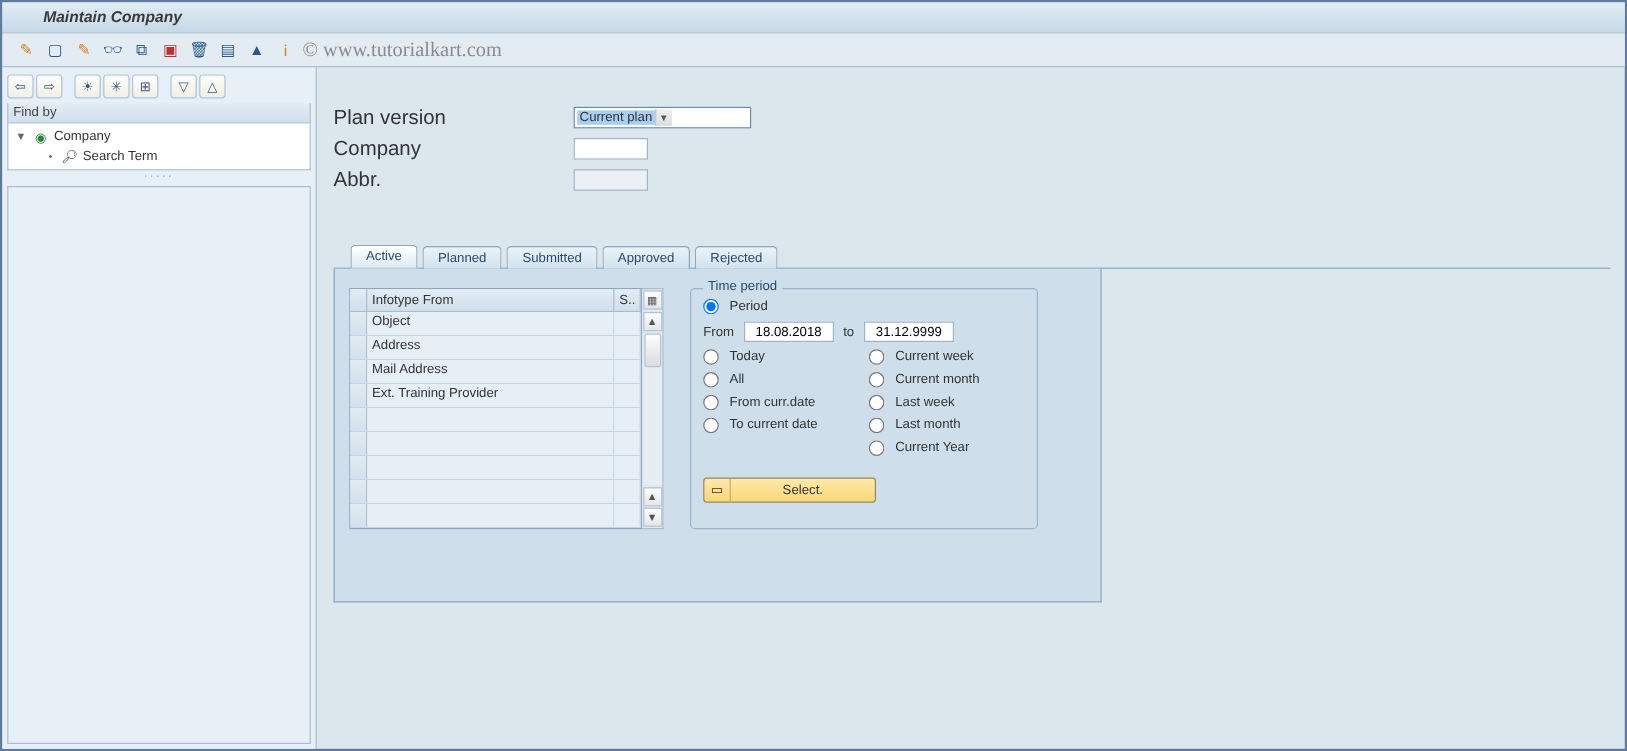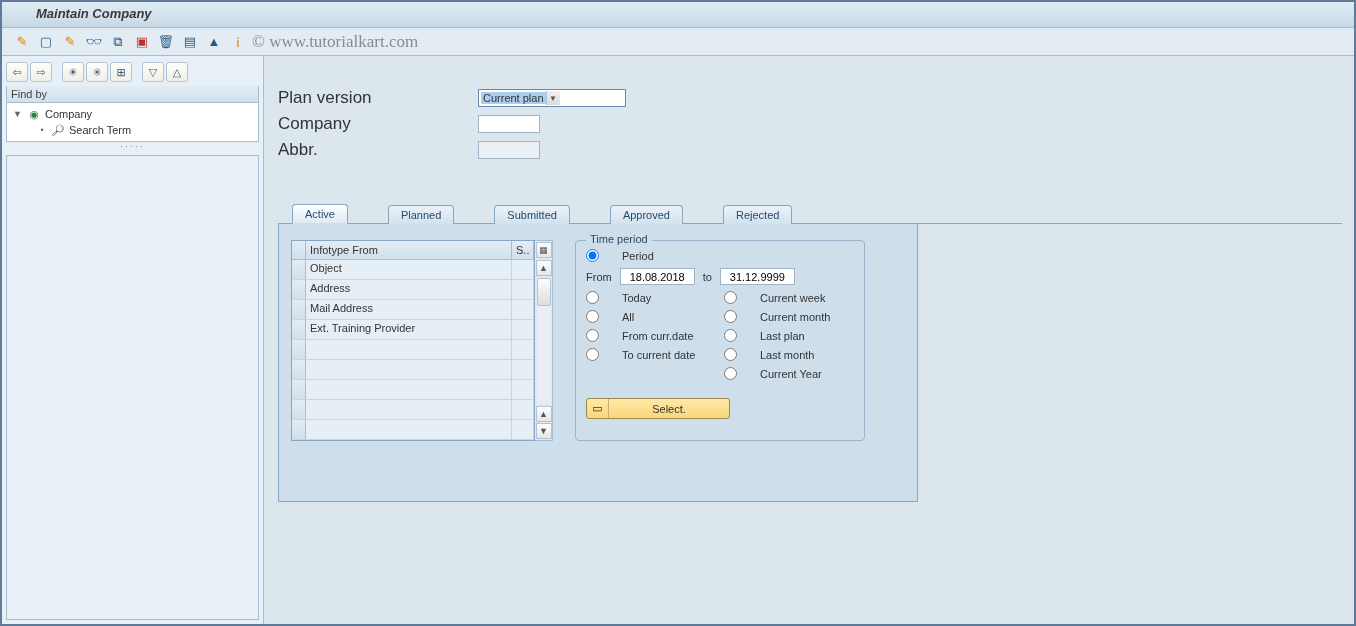--- a/index.html
+++ b/index.html
@@ -194,21 +194,20 @@
     font-size: 8px;
     color: #555;
   }
   
   .tab-strip {
     display: flex;
     align-items: flex-end;
     border-bottom: 1px solid #8aa6c0;
     padding-left: 14px;
     height: 22px;
-    gap: 36px;
   }
   .tab {
     padding: 3px 12px 3px 12px;
     border: 1px solid #8aa6c0;
     border-bottom: none;
     background: linear-gradient(#eaf2f9,#d3e2ee);
     margin-right: 4px;
     border-radius: 4px 4px 0 0;
     font-size: 11px;
     cursor: pointer;
@@ -332,22 +331,22 @@
   }
   .time-grid {
     display: grid;
     grid-template-columns: 1fr 1fr;
     row-gap: 6px;
     column-gap: 8px;
     margin-top: -4px;
   }
   .radio-item {
     display: flex;
-    align-items: center;
-    gap: 23px;
+    align-items: flex-start;
+    gap: 9px;
     font-size: 11px;
     cursor: pointer;
     color: #333;
   }
   .radio-item input { margin: 0; }
   .date-row {
     grid-column: 1 / span 2;
     display: flex;
     align-items: center;
     gap: 8px;
@@ -586,21 +585,21 @@
                 <input type="radio" name="tp" style="">
                 <span>Current month</span>
               </label>
 
               <label class="radio-item">
                 <input type="radio" name="tp" style="">
                 <span>From curr.date</span>
               </label>
               <label class="radio-item">
                 <input type="radio" name="tp" style="">
-                <span>Last plan</span>
+                <span>Last week</span>
               </label>
 
               <label class="radio-item">
                 <input type="radio" name="tp" style="">
                 <span>To current date</span>
               </label>
               <label class="radio-item">
                 <input type="radio" name="tp" style="">
                 <span>Last month</span>
               </label>

